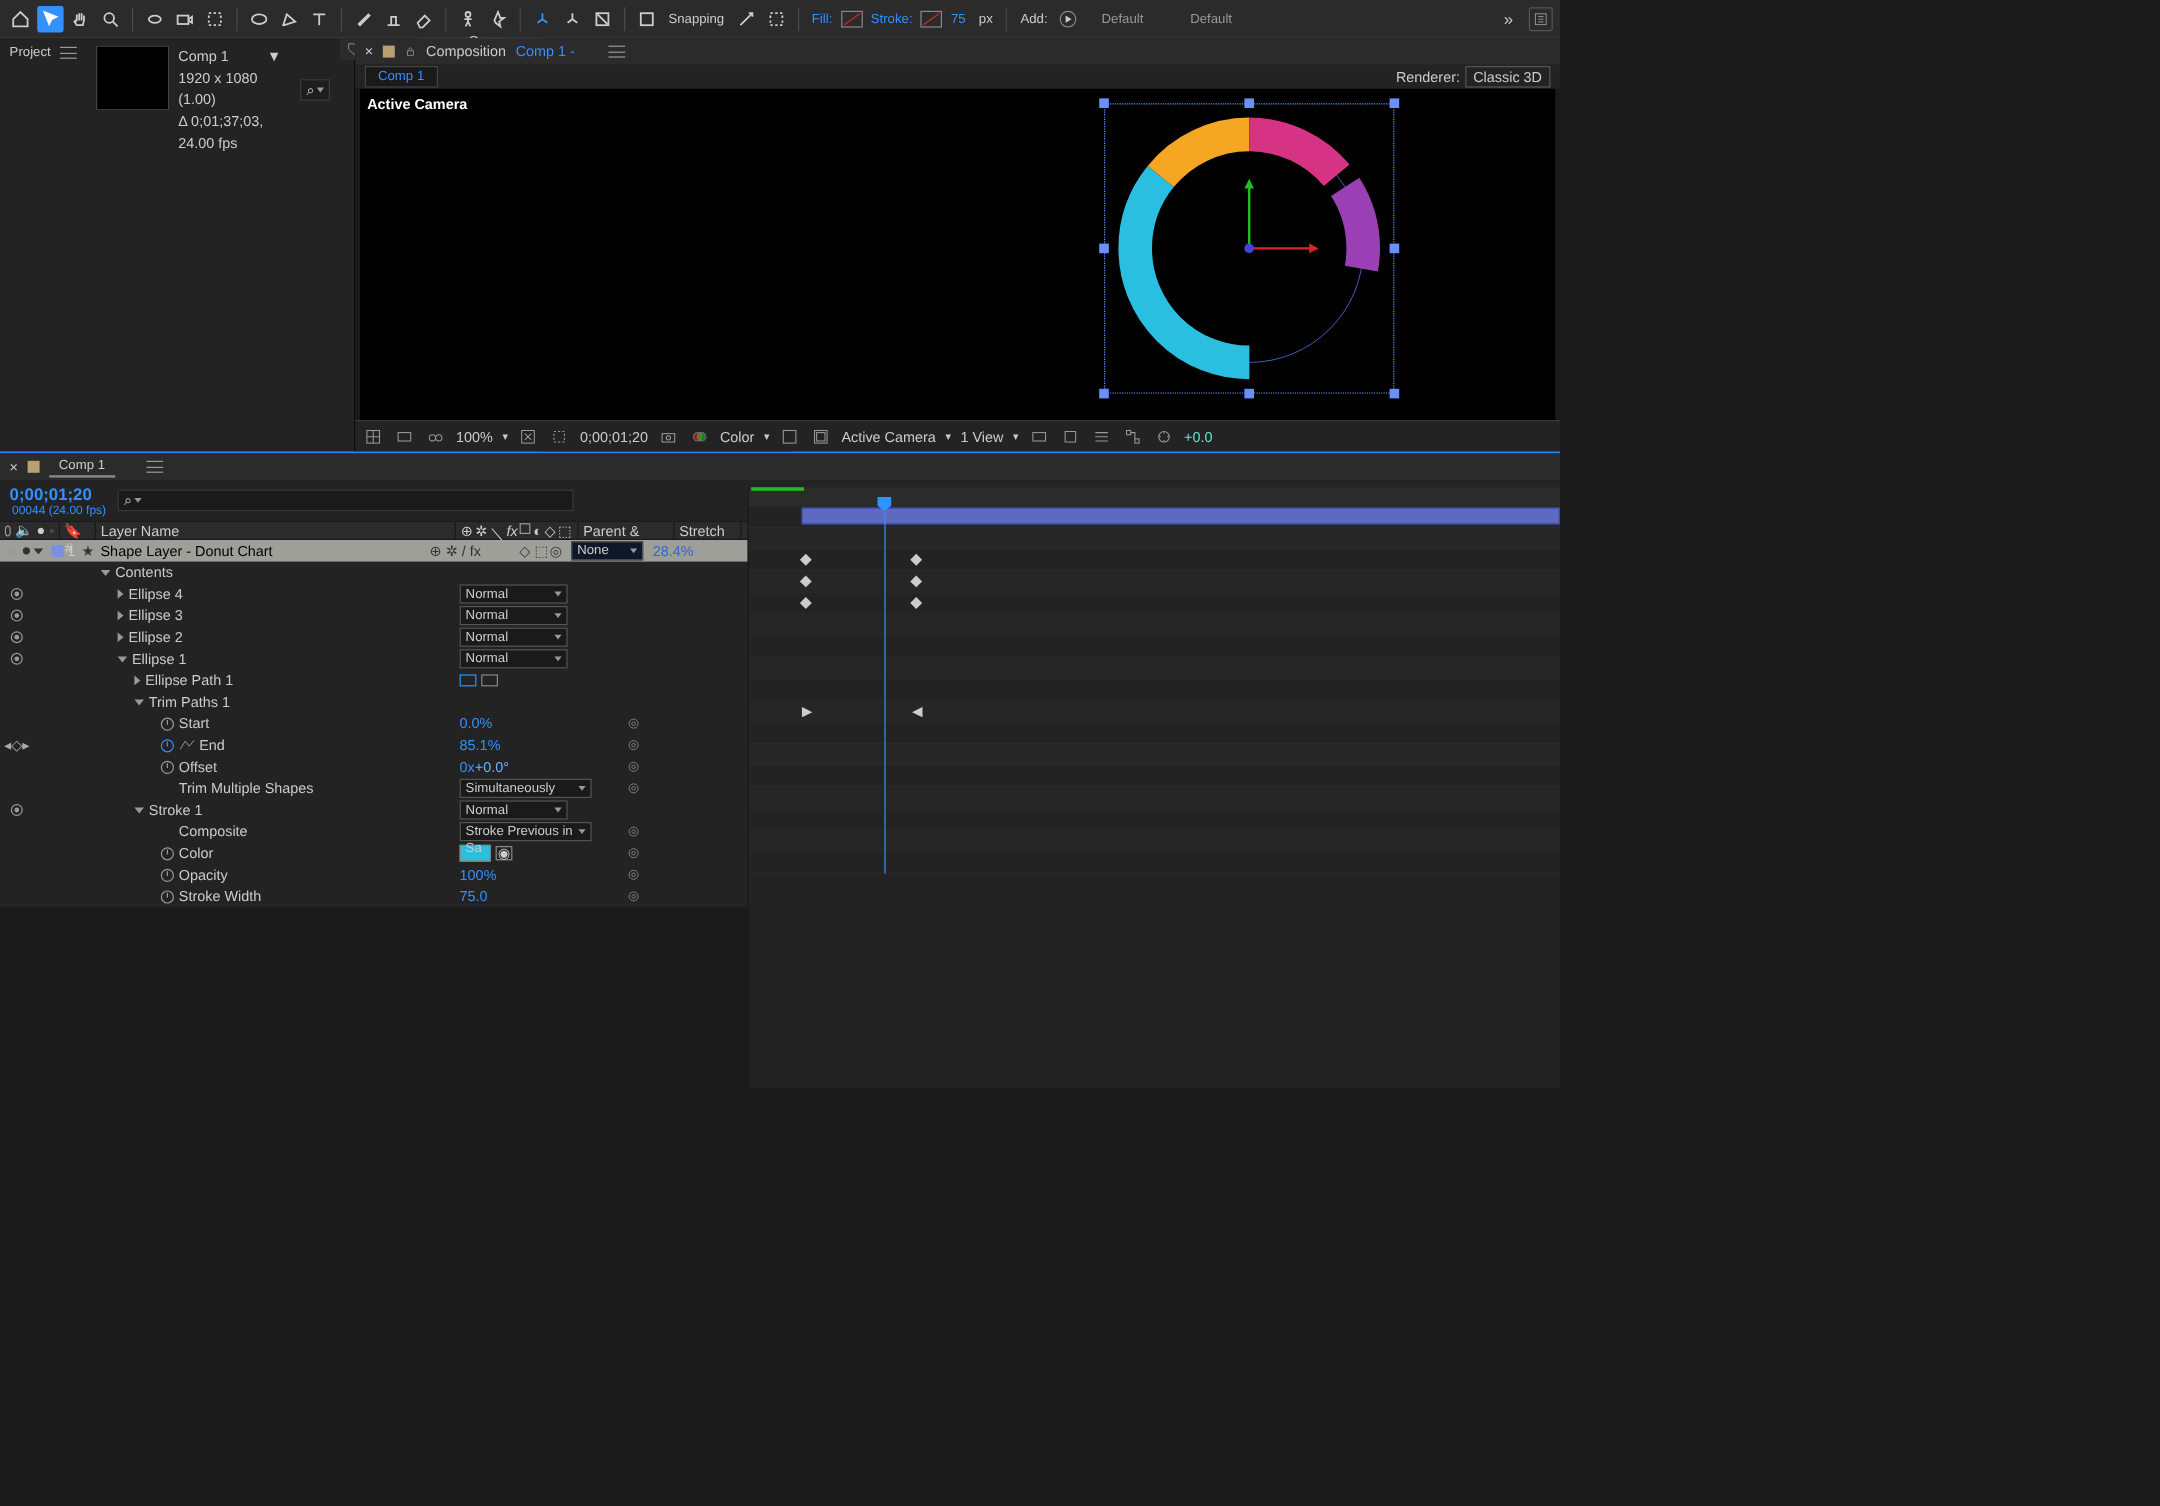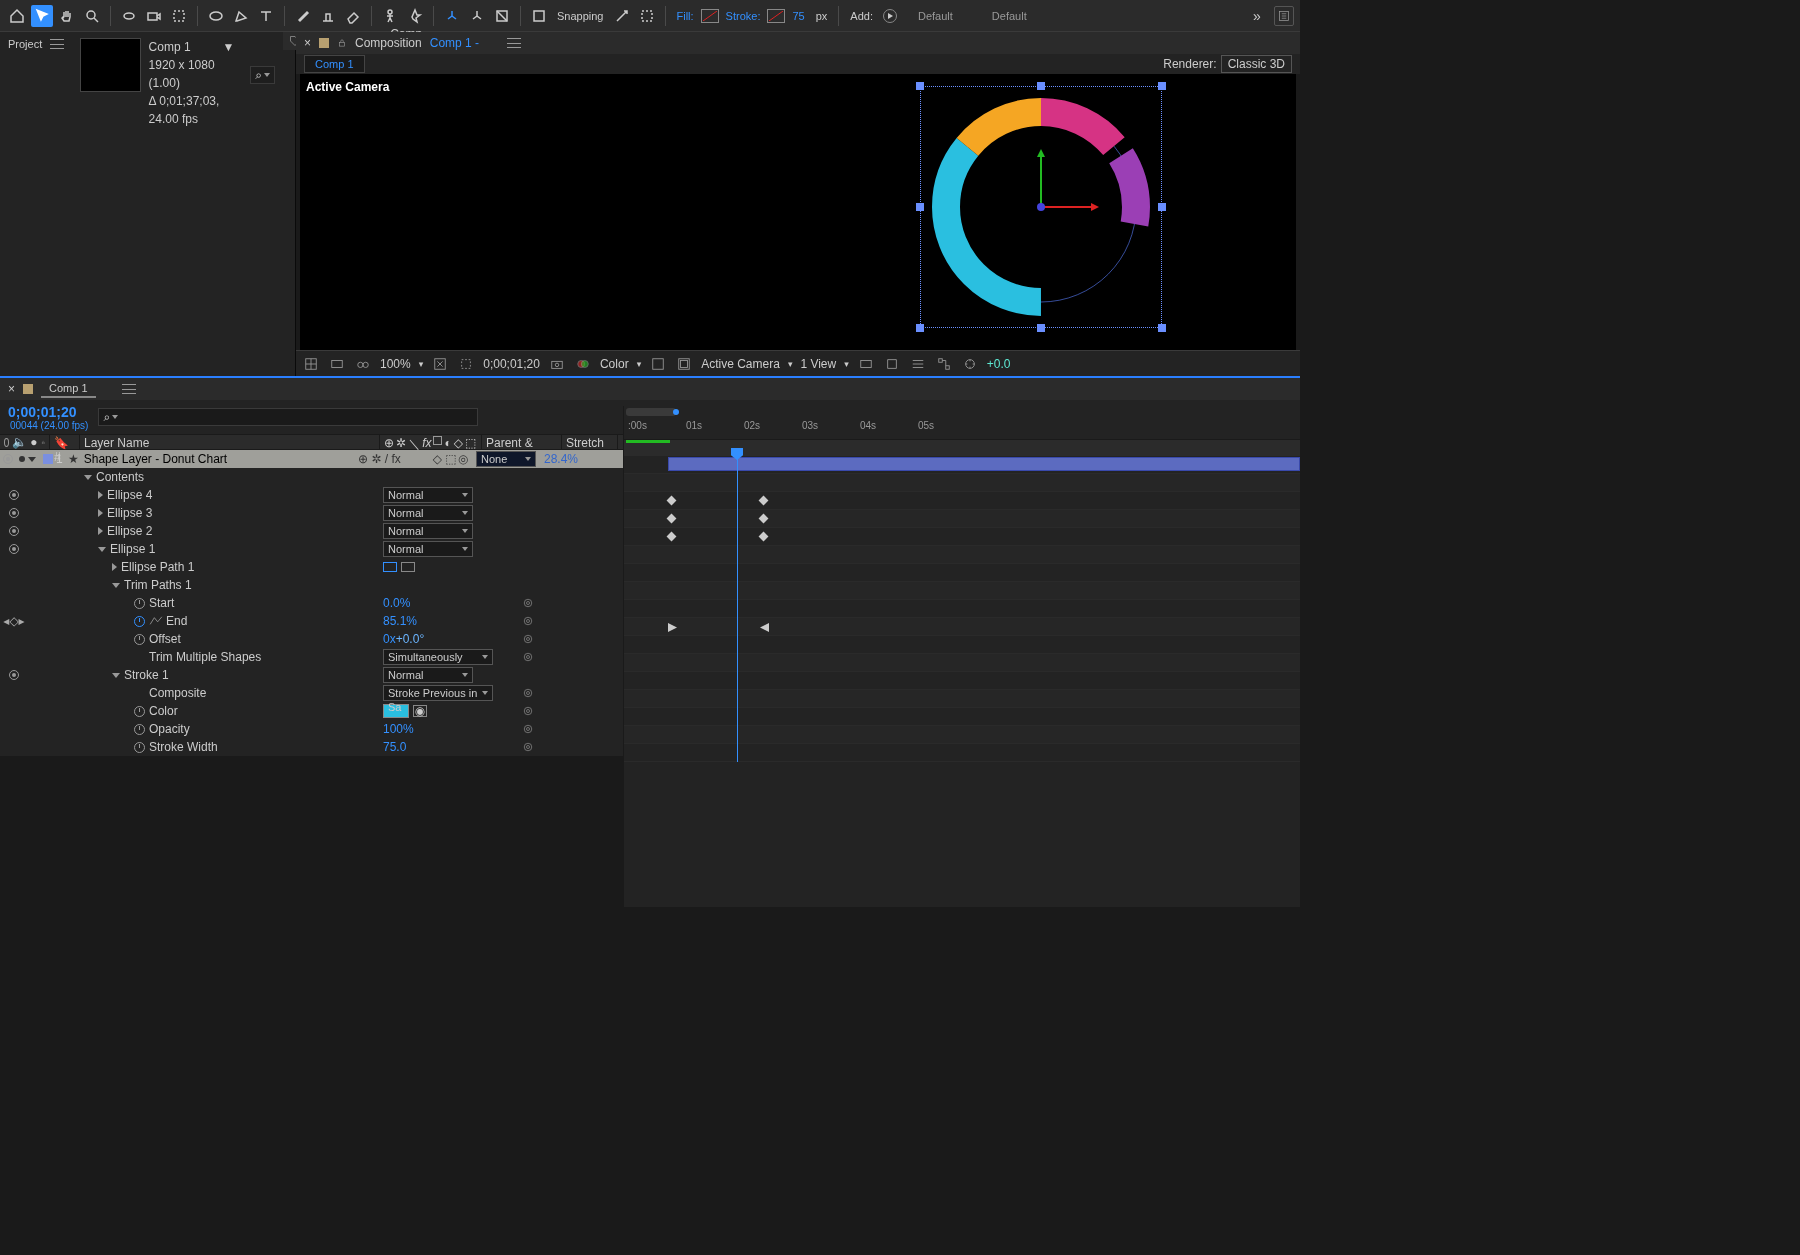--- a/index.html
+++ b/index.html
@@ -789,29 +789,20 @@
                 <circle cx="8" cy="8" r="5"></circle>
                 <circle cx="8" cy="8" r="2"></circle>
               </svg>
             </span>
           </div>
         </div>
   </div>
 </div>
 
 <div class="trackarea">
-  <div class="ruler">
-    <div class="wkarange"></div>
-    <span class="tick" style="left:4px">:00s</span>
-    <span class="tick" style="left:62px">01s</span>
-    <span class="tick" style="left:120px">02s</span>
-    <span class="tick" style="left:178px">03s</span>
-    <span class="tick" style="left:236px">04s</span>
-    <span class="tick" style="left:294px">05s</span>
-  </div>
   <div class="colhead2"></div>
   <div class="tracks">
     <div class="greenbar" style="left:2px;width:44px;top:-16px"></div>
     <div class="trow">
           <div class="bar" style="left:44px;right:0"></div>
         </div>
     <div class="trow alt"></div>
     <div class="trow">
           <div class="kf" style="left:44px"></div>
           <div class="kf" style="left:136px"></div>

